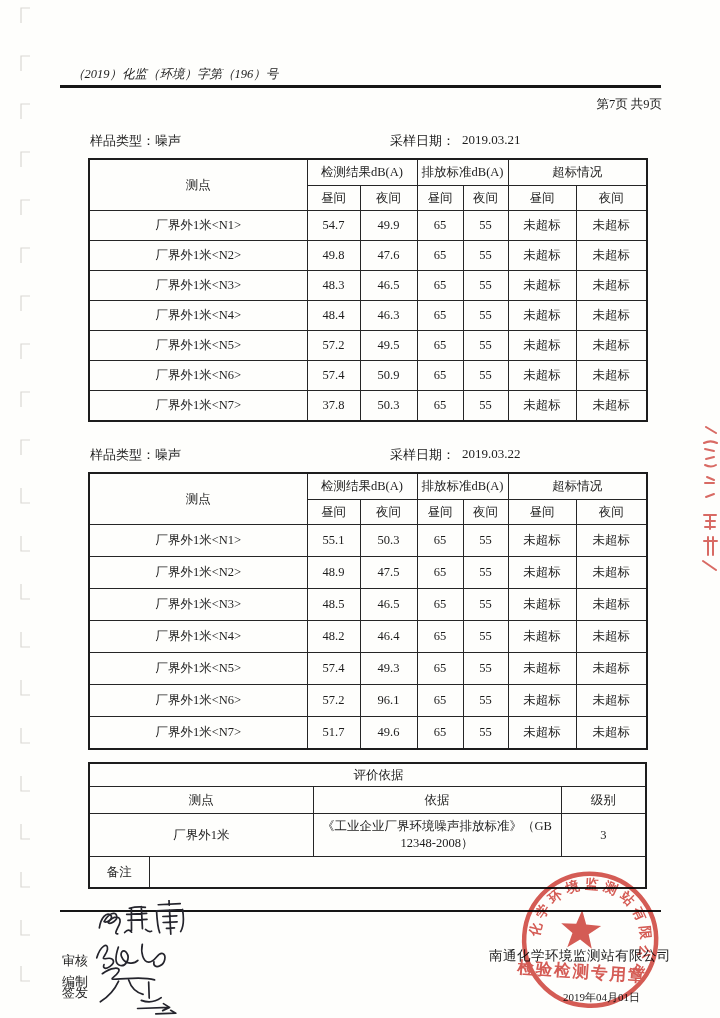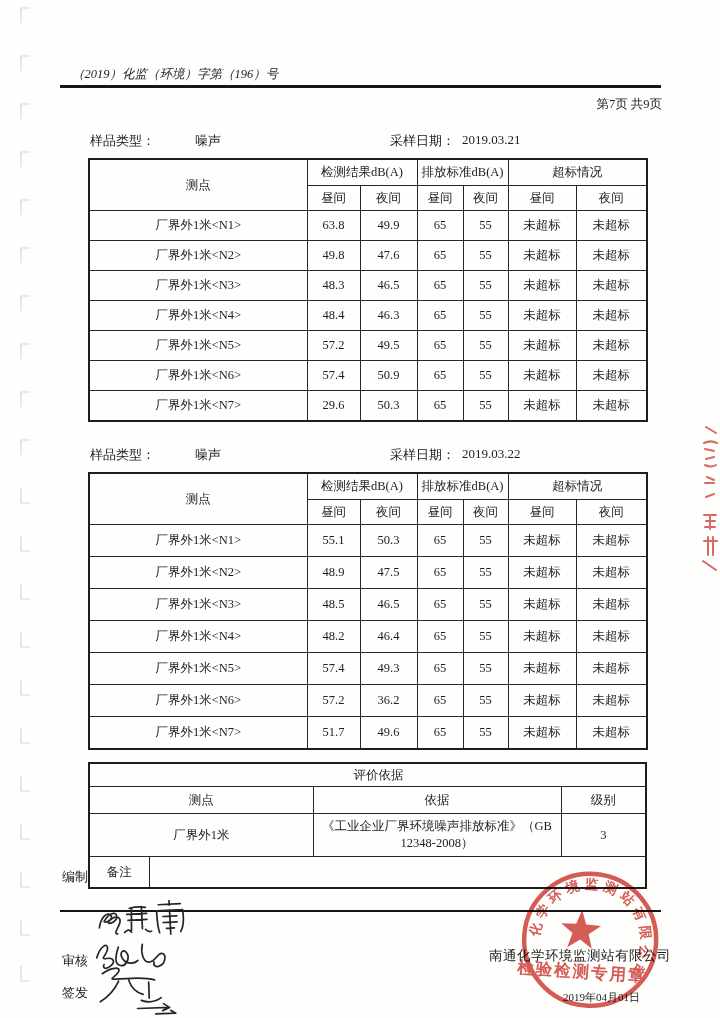--- a/index.html
+++ b/index.html
@@ -20,21 +20,21 @@
   .doc-no{position:absolute;top:66px;left:72px;font-size:12.5px;font-style:italic;}
   .rule{position:absolute;background:#161616;}
   .rule-top{top:85px;left:60px;width:601px;height:2.5px;}
   .page-indicator{position:absolute;top:96px;right:58px;font-size:12.5px;}
   
   .section{position:absolute;left:88px;width:598px;}
   .sec1{top:132px;}
   .sec2{top:446px;}
   .meta{position:relative;height:26px;font-size:13px;}
   .meta .m-type-label{position:absolute;left:2px;top:0;}
-  .meta .m-type-val{position:absolute;left:67px;top:0;margin-left:40px;}
+  .meta .m-type-val{position:absolute;left:67px;top:0;}
   .meta .m-date-label{position:absolute;left:302px;top:0;}
   .meta .m-date-val{position:absolute;left:374px;top:0;}
   
   table{border-collapse:collapse;table-layout:fixed;width:558px;}
   .noise-table,.eval-table{border:2px solid #1d1d1d;}
   th,td{
     border:1.5px solid #262626;
     text-align:center;vertical-align:middle;
     font-size:12.5px;font-weight:normal;padding:0 2px;
     overflow:hidden;
@@ -46,21 +46,21 @@
   
   .eval-table{position:absolute;left:88px;top:762px;width:557px;}
   .eval-title-cell{height:22px;padding-left:24px;}
   .eval-head-cell{height:26px;}
   .eval-data-cell{height:42px;line-height:1.35;}
   .eval-remark-cell{height:30px;}
   .eval-remark-empty{text-align:left;}
   
   .rule-bottom{top:910px;left:60px;width:601px;height:2px;}
   .sig-label{position:absolute;left:62px;font-size:13px;}
-  .sig-1{top:868px;} .sig-2{top:952px;} .sig-3{top:984px;}
+  .sig-1{top:973px;} .sig-2{top:952px;} .sig-3{top:984px;}
   .sig-ink{position:absolute;left:88px;top:900px;}
   .company-name{position:absolute;left:489px;top:947px;font-size:13.5px;letter-spacing:0.5px;}
   .issue-date{position:absolute;left:563px;top:980px;font-size:11px;margin-top:10px;}
   .stamp{position:absolute;left:510px;top:866px;mix-blend-mode:multiply;opacity:.88;transform:rotate(4deg);}
   .edge-stamp{position:absolute;right:0;top:423px;mix-blend-mode:multiply;opacity:.8;}
   .binding-marks{position:absolute;left:0;top:0;}
 </style>
 </head>
 <body>
 
@@ -105,21 +105,21 @@
           <th>昼间</th>
           <th>夜间</th>
           <th>昼间</th>
           <th>夜间</th>
         </tr>
       </thead>
       <tbody>
 
           <tr>
             <td>厂界外1米&lt;N1&gt;</td>
-            <td>63.8</td>
+            <td>54.7</td>
             <td>49.9</td>
             <td>65</td>
             <td>55</td>
             <td>未超标</td>
             <td>未超标</td>
           </tr>
 
           <tr>
             <td>厂界外1米&lt;N2&gt;</td>
             <td>49.8</td>
@@ -165,21 +165,21 @@
             <td>57.4</td>
             <td>50.9</td>
             <td>65</td>
             <td>55</td>
             <td>未超标</td>
             <td>未超标</td>
           </tr>
 
           <tr>
             <td>厂界外1米&lt;N7&gt;</td>
-            <td>29.6</td>
+            <td>37.8</td>
             <td>50.3</td>
             <td>65</td>
             <td>55</td>
             <td>未超标</td>
             <td>未超标</td>
           </tr>
         </tbody>
     </table>
   </div>
 
@@ -264,21 +264,21 @@
             <td>49.3</td>
             <td>65</td>
             <td>55</td>
             <td>未超标</td>
             <td>未超标</td>
           </tr>
 
           <tr>
             <td>厂界外1米&lt;N6&gt;</td>
             <td>57.2</td>
-            <td>36.2</td>
+            <td>96.1</td>
             <td>65</td>
             <td>55</td>
             <td>未超标</td>
             <td>未超标</td>
           </tr>
 
           <tr>
             <td>厂界外1米&lt;N7&gt;</td>
             <td>51.7</td>
             <td>49.6</td>

